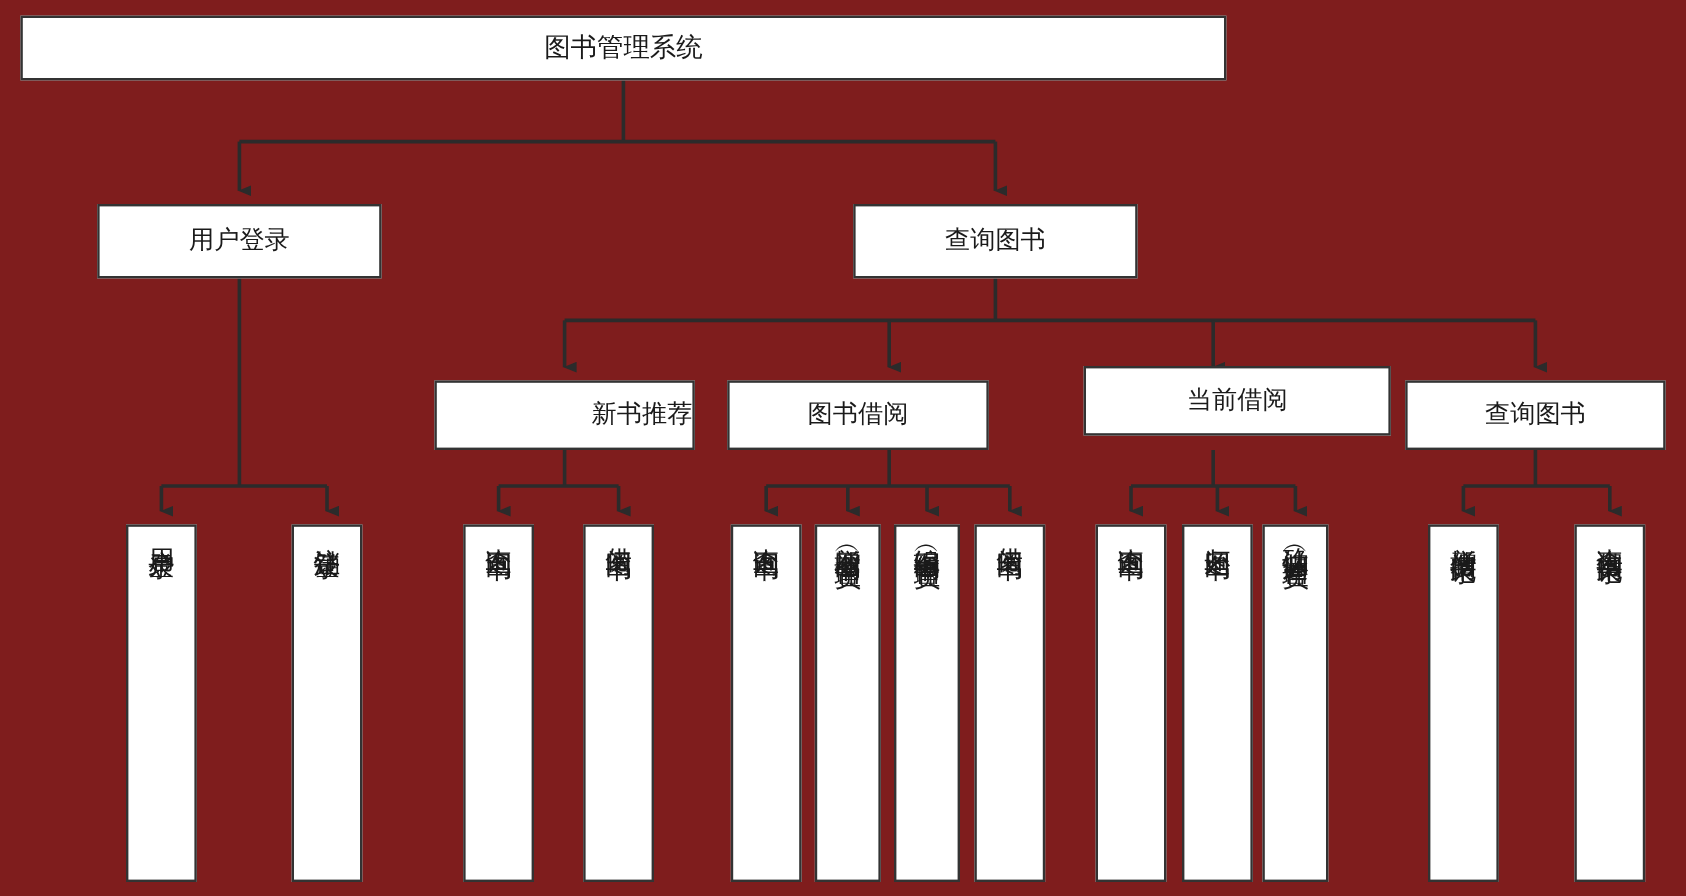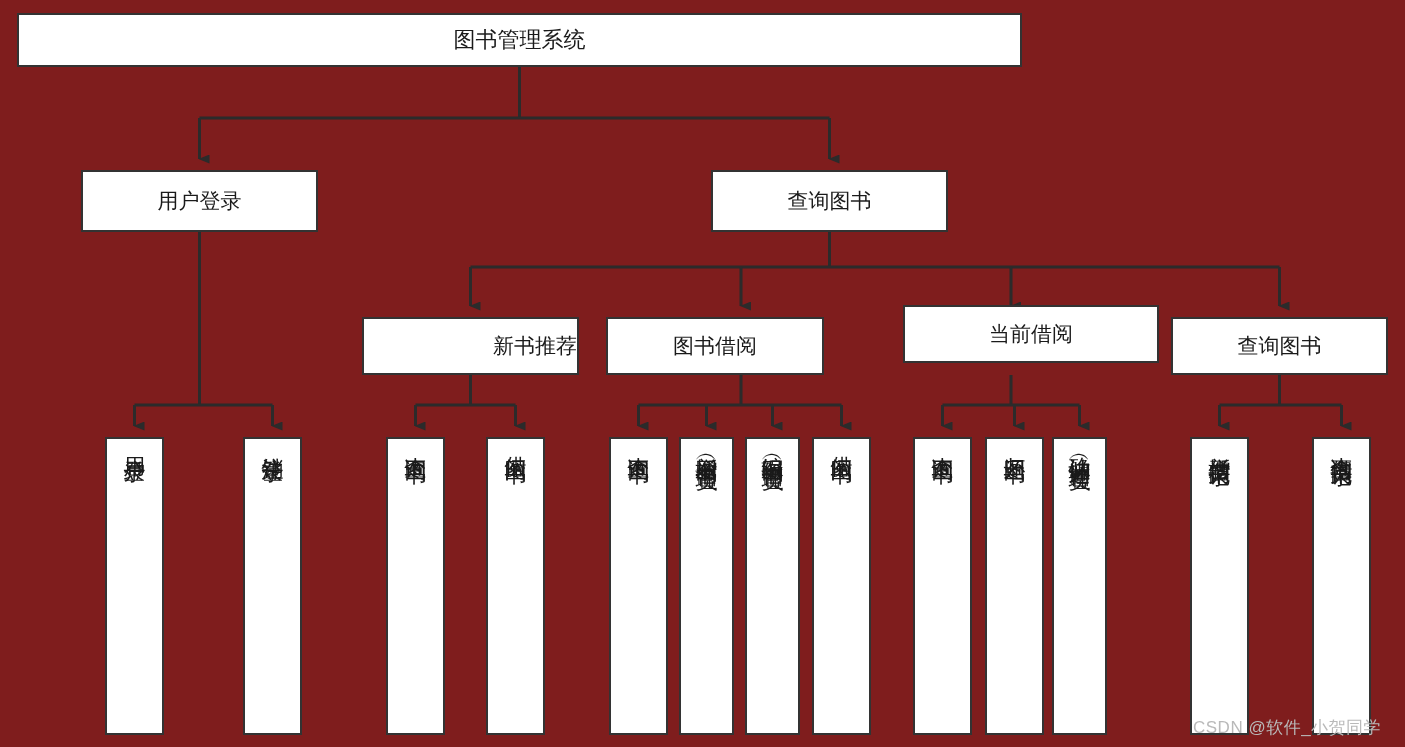--- a/index.html
+++ b/index.html
@@ -175,14 +175,13 @@
         <span class="lbl">确认归还（管理员）</span>
       </div>
       <div class="node vert" style="left: 1190px; top: 437px; width: 59px; height: 298px;">
         <span class="lbl">新增借阅记录</span>
       </div>
       <div class="node vert" style="left: 1312px; top: 437px; width: 59px; height: 298px;">
         <span class="lbl">查询借阅记录</span>
       </div>
     </div>
 
-  <div class="watermark" style="left:1193px; top:716px;">CSDN @软件_小贺同学</div>
 </div>
 
 </body></html>

